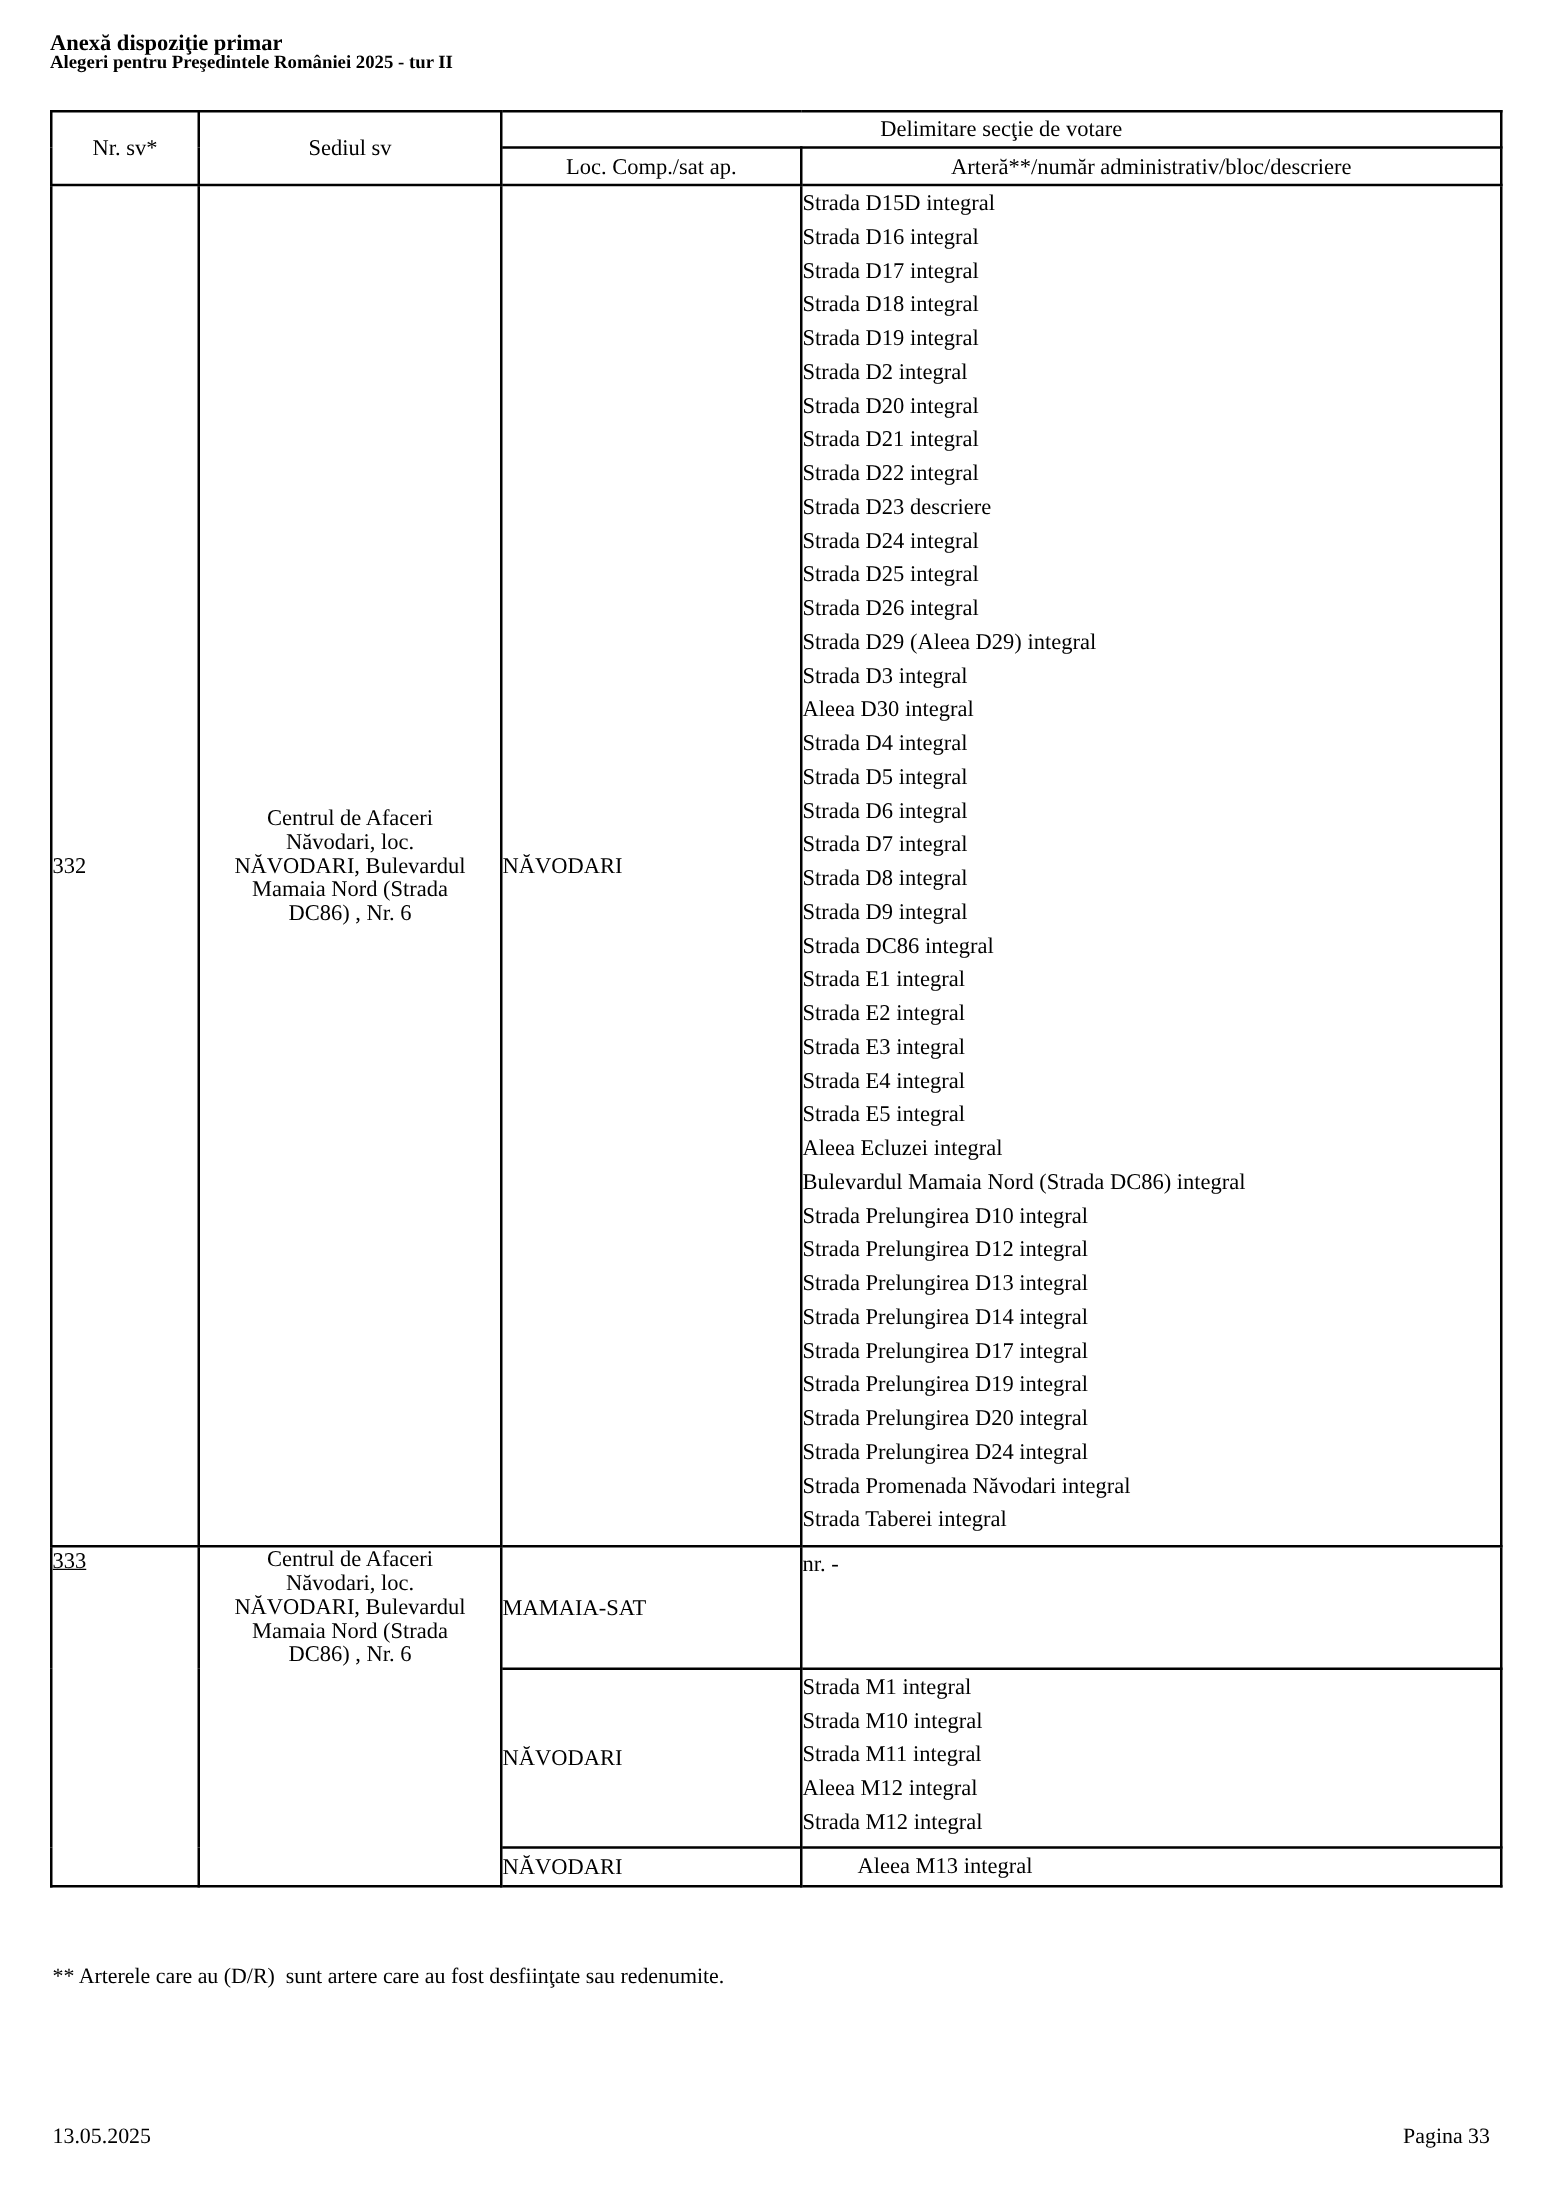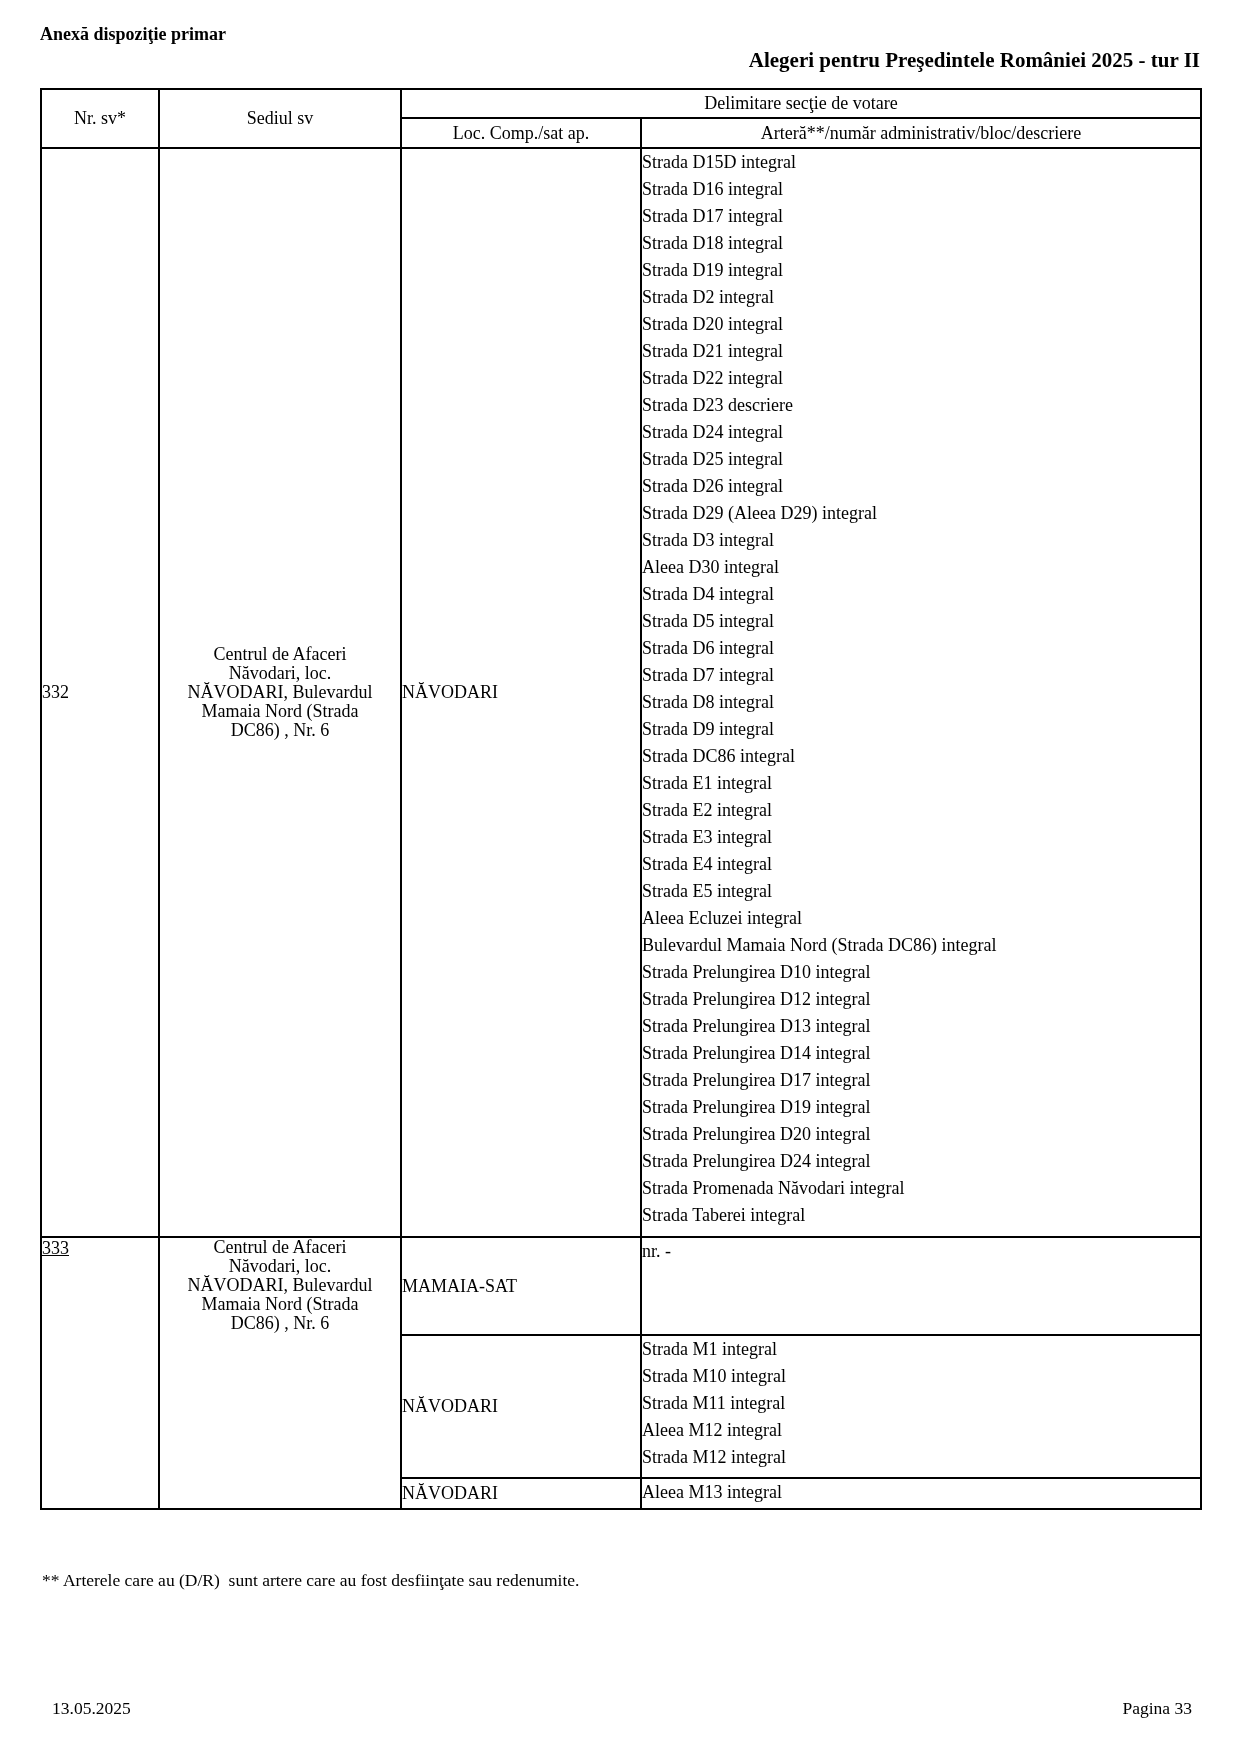--- a/index.html
+++ b/index.html
@@ -7,22 +7,22 @@
     width:1240px; height:1755px;
     background:#ffffff; color:#000000;
     font-family:"Liberation Serif", serif;
     position:relative; overflow:hidden;
   }
   .annex {
     position:absolute; left:40px; top:24px;
     font-weight:bold; font-size:18px; white-space:nowrap;
   }
   .titles {
-    position:absolute; left:40px; top:51px; width:1160px;
-    text-align:right; font-weight:bold; font-size:21px; line-height:19.5px;
+    position:absolute; left:40px; top:41px; width:1160px;
+    text-align:left; font-weight:bold; font-size:15px; line-height:19.5px;
   }
   table.delim {
     position:absolute; left:40px; top:88px; width:1160px;
     border-collapse:collapse; table-layout:fixed;
   }
   table.delim th, table.delim td {
     border:2px solid #000; font-weight:normal; font-size:18px;
     padding:0; overflow:hidden;
   }
   thead th { text-align:center; vertical-align:middle; }
@@ -37,21 +37,21 @@
   
   .shift-up { padding-bottom:140px; }
   
   .top-align-nr { vertical-align:top; padding-top:48px;text-decoration:underline; }
   .top-align-venue { vertical-align:top; padding-top:13px; }
   .footnotes {
     position:absolute; left:42px; top:1530px;
     font-size:17.5px; line-height:20px; white-space:pre-wrap;
   }
   .footer-date {
-    position:absolute; left:52px; top:1698px; font-size:17.5px;
+    position:absolute; left:42px; top:1698px; font-size:17.5px;
   }
   .footer-page {
     position:absolute; right:48px; top:1698px; font-size:17.5px;
   }
 </style>
 </head>
 <body>
 
 <div class="annex">Anexă dispoziţie primar</div>
 
@@ -150,21 +150,21 @@
         <td class="streets-cell" style="height: 141px;">
           <div class="street-line">Strada M1 integral</div>
           <div class="street-line">Strada M10 integral</div>
           <div class="street-line">Strada M11 integral</div>
           <div class="street-line">Aleea M12 integral</div>
           <div class="street-line">Strada M12 integral</div>
         </td>
       </tr>
       <tr>
         <td class="loc-cell">NĂVODARI</td>
-        <td class="streets-cell" style="height: 29px;">
+        <td class="streets-cell" style="height: 29px; padding-left: 44px;">
           <div class="street-line">Aleea M13 integral</div>
         </td>
       </tr>
     </tbody>
 </table>
 
 <div class="footnotes">
   <div>** Arterele care au (D/R)  sunt artere care au fost desfiinţate sau redenumite.</div>
 </div>
 

